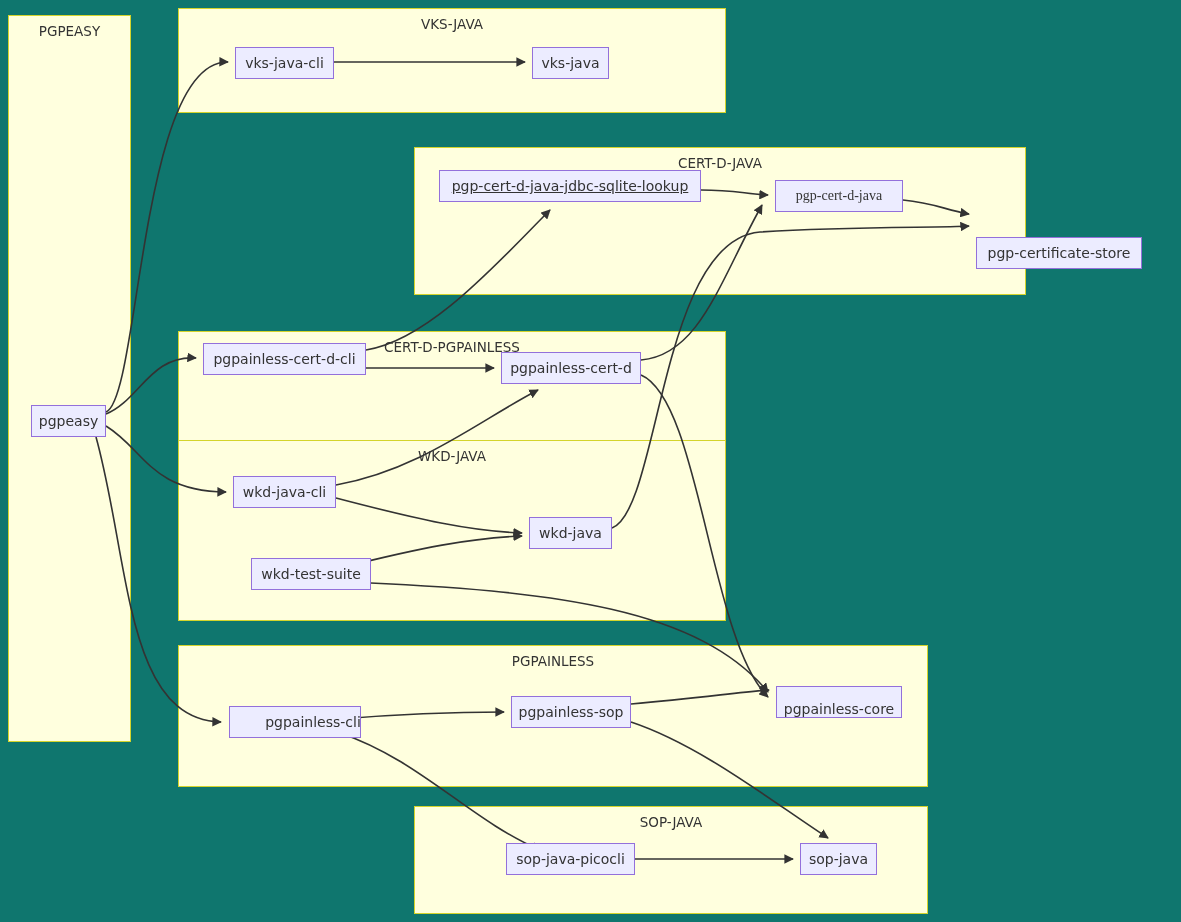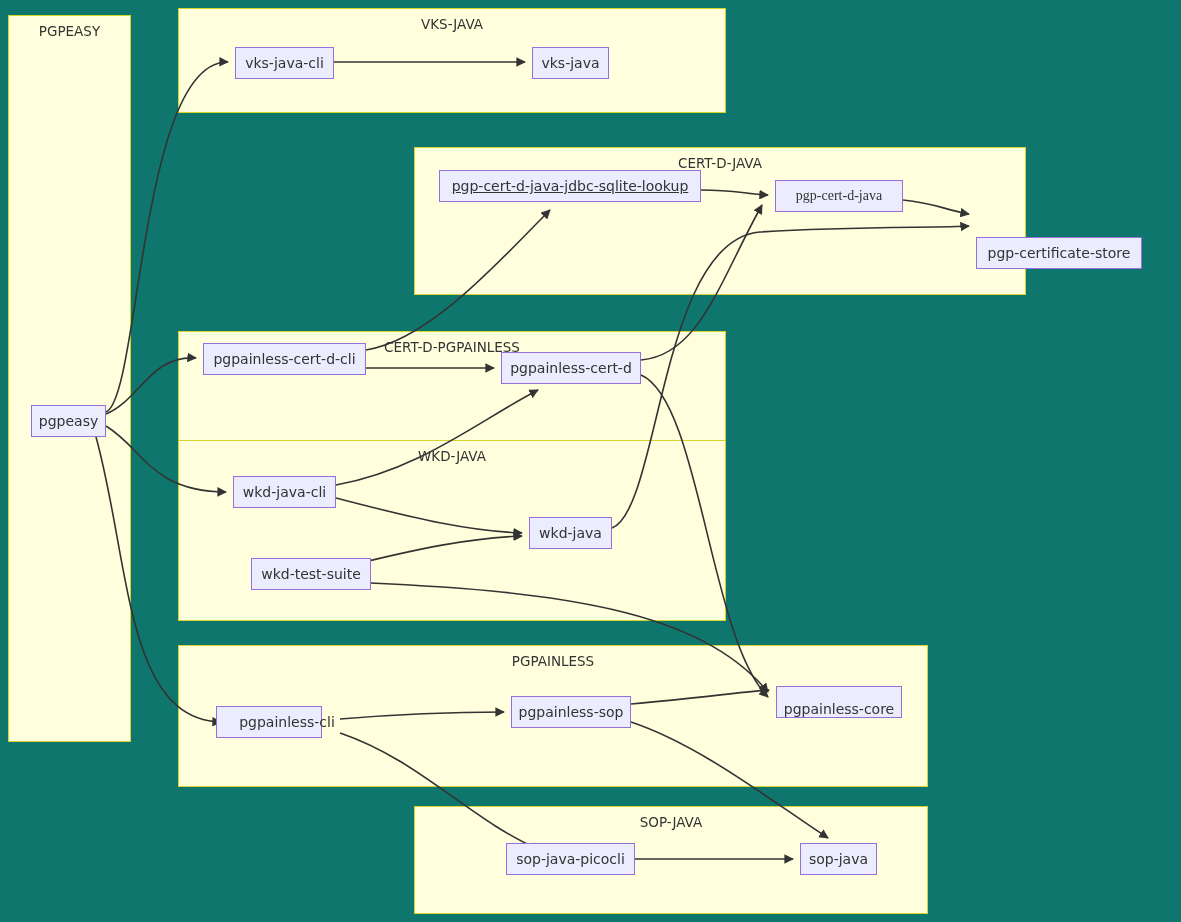--- a/index.html
+++ b/index.html
@@ -122,21 +122,21 @@
       </div>
       <div class="node" style="left: 233px; top: 476px; width: 103px; justify-content: center;">
         <span>wkd-java-cli</span>
       </div>
       <div class="node" style="left: 529px; top: 517px; width: 83px;">
         <span>wkd-java</span>
       </div>
       <div class="node" style="left: 224px; top: 558px; width: 120px; margin-left: 27px;">
         <span>wkd-test-suite</span>
       </div>
-      <div class="node" style="left: 216px; top: 706px; width: 106px; padding-left: 36px;">
+      <div class="node" style="left: 229px; top: 706px; width: 132px; padding-left: 36px;">
         <span>pgpainless-cli</span>
       </div>
       <div class="node" style="left: 511px; top: 696px; width: 120px;">
         <span>pgpainless-sop</span>
       </div>
       <div class="node" style="left: 776px; top: 686px; width: 126px; align-items: flex-end;">
         <span>pgpainless-core</span>
       </div>
       <div class="node" style="left: 506px; top: 843px; width: 129px;">
         <span>sop-java-picocli</span>

